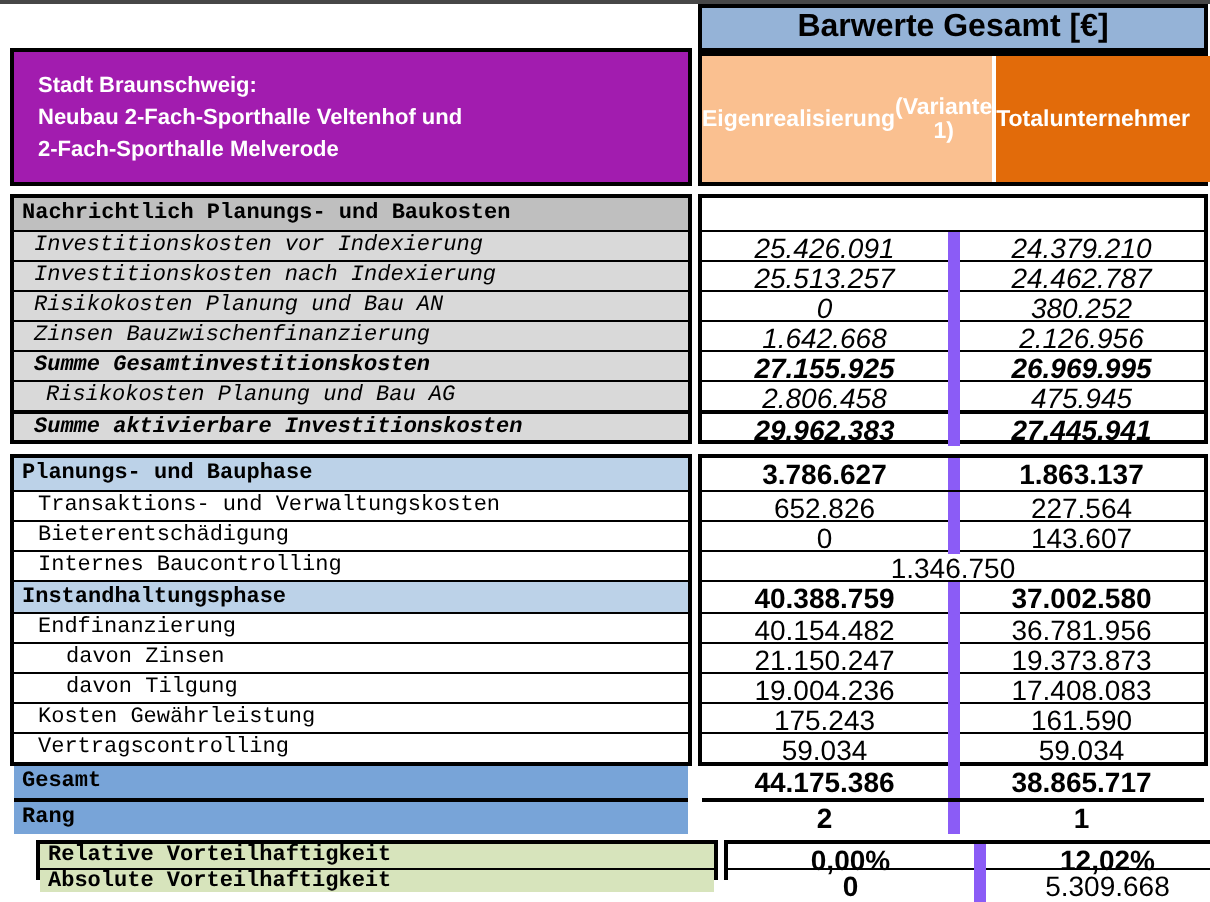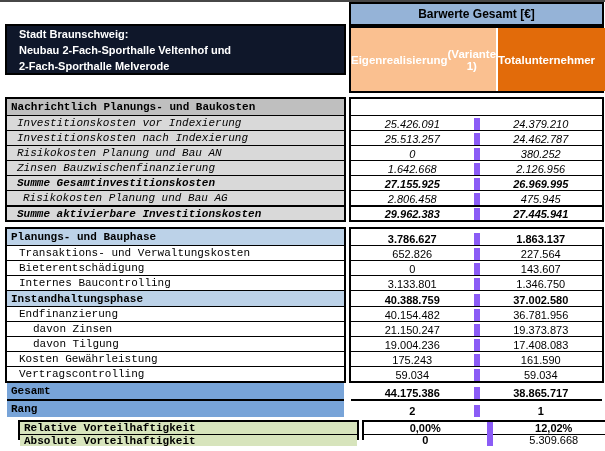--- a/index.html
+++ b/index.html
@@ -5,24 +5,24 @@
   html,body{margin:0;padding:0;background:#fff;}
   .canvas{position:relative;width:605px;height:451px;background:#ffffff;
           font-family:"Liberation Sans",sans-serif;color:#000;overflow:hidden;}
   .topline{position:absolute;left:0;top:0;width:605px;height:2px;background:#474747;}
 
   .blk{position:absolute;box-sizing:border-box;border:2px solid #000;background:#fff;}
   .leftw{left:5px;width:341px;}
   .rightw{left:349px;width:255px;}
 
   
-  .navy{top:24px;height:51px;background:#0f172a;color:#fff;display:flex;flex-direction:column;
+  .navy{top:24px;height:69px;background:#a21caf;color:#fff;display:flex;flex-direction:column;
         justify-content:center;padding-left:12px;font-weight:bold;font-size:11px;line-height:16px;}
   .band{top:2px;height:24px;background:#95B3D7;display:flex;align-items:center;justify-content:center;
-        font-weight:bold;font-size:12px;}
+        font-weight:bold;font-size:16px;}
   .orange{top:26px;height:67px;display:flex;padding:0;}
   .ocell{flex:1;display:flex;flex-direction:row;justify-content:space-evenly;align-items:center;
          color:#fff;font-weight:bold;font-size:11.5px;text-align:center;padding:16px 0;}
   .ocell.light{background:#FAC090;}
   .ocell.dark{background:#E26B0A;gap:47px;}
   .ocell + .ocell{border-left:2px solid #fff;}
 
   
   .b1{top:97px;height:125px;}
   .b2{top:227px;height:156px;}
@@ -40,21 +40,21 @@
   .bold{font-weight:bold;}
   .thick{border-top-width:2px !important;}
   .lbl{display:block;white-space:nowrap;}
   .ind0{padding-left:4px;}
   .ind1{padding-left:10px;}
   .ind1b{padding-left:16px;}
   .ind2{padding-left:12px;}
   .ind3{padding-left:26px;}
 
   
-  .vrow{box-sizing:border-box;display:flex;align-items:flex-end;font-size:11px;background:#fff;}
+  .vrow{box-sizing:border-box;display:flex;align-items:flex-start;font-size:14px;background:#fff;}
   .vrow + .vrow{border-top:1px solid #000;}
   .vc{flex:1;display:flex;align-items:center;justify-content:center;}
   .vc + .vc{border-left:6px solid #8b5cf6;}
   .reg{font-weight:normal;}
 </style>
 </head>
 <body>
 
 <div class="canvas">
   <div class="topline"></div>
@@ -197,21 +197,20 @@
       </div>
     <div class="vrow h15">
       <div class="vc">652.826</div>
       <div class="vc">227.564</div>
       </div>
     <div class="vrow h15">
       <div class="vc">0</div>
       <div class="vc">143.607</div>
       </div>
     <div class="vrow h15">
-      <div class="vc">3.133.801</div>
       <div class="vc">1.346.750</div>
       </div>
     <div class="vrow h16 blueh">
       <div class="vc">40.388.759</div>
       <div class="vc">37.002.580</div>
       </div>
     <div class="vrow h15">
       <div class="vc">40.154.482</div>
       <div class="vc">36.781.956</div>
       </div>

